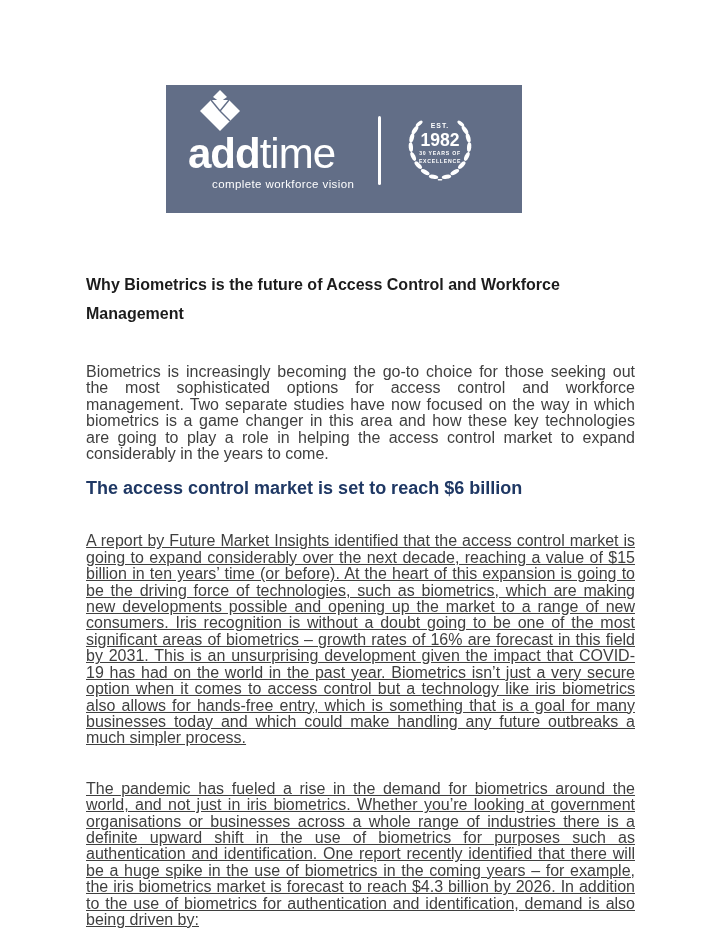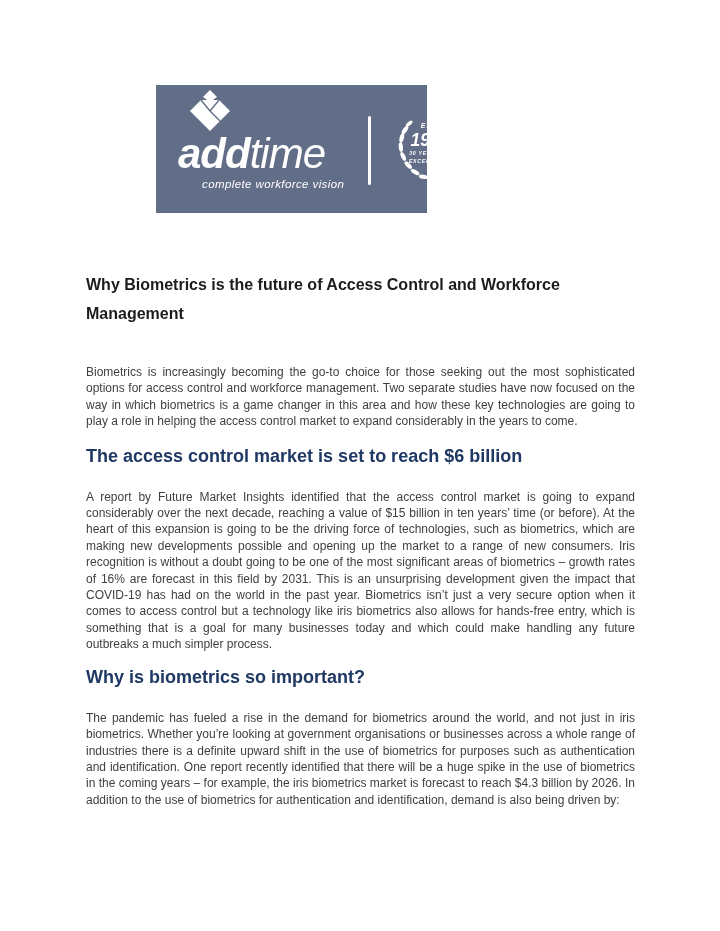--- a/index.html
+++ b/index.html
@@ -6,24 +6,23 @@
   .page {
     position:relative;
     width:720px; height:931px;
     background:var(--page_bg, #ffffff);
     font-family:"Liberation Sans", sans-serif;
     overflow:hidden;
   }
 
   
   .logo {
-    position:absolute; left:156px; top:85px;
-    width:271px; height:128px;
+    position:absolute; left:166px; top:85px;
+    width:356px; height:128px;
     background:var(--logo_bg, #626e87);
-    font-style:italic;
   }
   .logo-icon { position:absolute; left:32px; top:4px; width:44px; height:44px; }
   .brand {
     position:absolute; left:22px; top:48px;
     font-size:42px; line-height:1; letter-spacing:-1px;
     color:var(--logo_fg, #ffffff); white-space:nowrap;
   }
   .brand .b-bold  { font-weight:700; }
   .brand .b-light { font-weight:400; }
   .tagline {
@@ -42,26 +41,26 @@
   
   .content {
     position:absolute; left:86px; top:270px; width:549px;
     color:var(--body_color, #3f3f3f);
   }
   .title {
     margin:0; font-size:16px; line-height:29px; font-weight:700;
     color:var(--title_color, #1c1c1c);
   }
   .para {
-    margin:0; font-size:12px; line-height:16.4px;
+    margin:0; font-size:16px; line-height:16.4px;
     text-align:justify; text-justify:inter-word;
     color:var(--body_color, #3f3f3f);
   }
   .para.p-intro { margin-top:36px; }
-  .para.p-body  { margin-top:22px; }
+  .para.p-body  { margin-top:34px;text-decoration:underline; }
   .subheading {
     margin:0; font-size:18px; line-height:22px; font-weight:700;
     color:var(--heading_color, #1f3864);
   }
   .subheading.h-first  { margin-top:15px; }
   .subheading.h-second { margin-top:13px; }
 </style>
 </head>
 <body>
 
@@ -123,18 +122,17 @@
   <div class="content">
 
     <h1 class="title">Why Biometrics is the future of Access Control and Workforce Management</h1>
 
     <p class="para p-intro">Biometrics is increasingly becoming the go-to choice for those seeking out the most sophisticated options for access control and workforce management. Two separate studies have now focused on the way in which biometrics is a game changer in this area and how these key technologies are going to play a role in helping the access control market to expand considerably in the years to come.</p>
 
     <h2 class="subheading h-first">The access control market is set to reach $6 billion</h2>
 
     <p class="para p-body">A report by Future Market Insights identified that the access control market is going to expand considerably over the next decade, reaching a value of $15 billion in ten years’ time (or before). At the heart of this expansion is going to be the driving force of technologies, such as biometrics, which are making new developments possible and opening up the market to a range of new consumers. Iris recognition is without a doubt going to be one of the most significant areas of biometrics – growth rates of 16% are forecast in this field by 2031. This is an unsurprising development given the impact that COVID-19 has had on the world in the past year. Biometrics isn’t just a very secure option when it comes to access control but a technology like iris biometrics also allows for hands-free entry, which is something that is a goal for many businesses today and which could make handling any future outbreaks a much simpler process.</p>
 
-    <h2 class="subheading h-second">Why is biometrics so important?</h2>
 
     <p class="para p-body">The pandemic has fueled a rise in the demand for biometrics around the world, and not just in iris biometrics. Whether you’re looking at government organisations or businesses across a whole range of industries there is a definite upward shift in the use of biometrics for purposes such as authentication and identification. One report recently identified that there will be a huge spike in the use of biometrics in the coming years – for example, the iris biometrics market is forecast to reach $4.3 billion by 2026. In addition to the use of biometrics for authentication and identification, demand is also being driven by:</p>
 
   </div>
 </div>
 
 </body></html>

